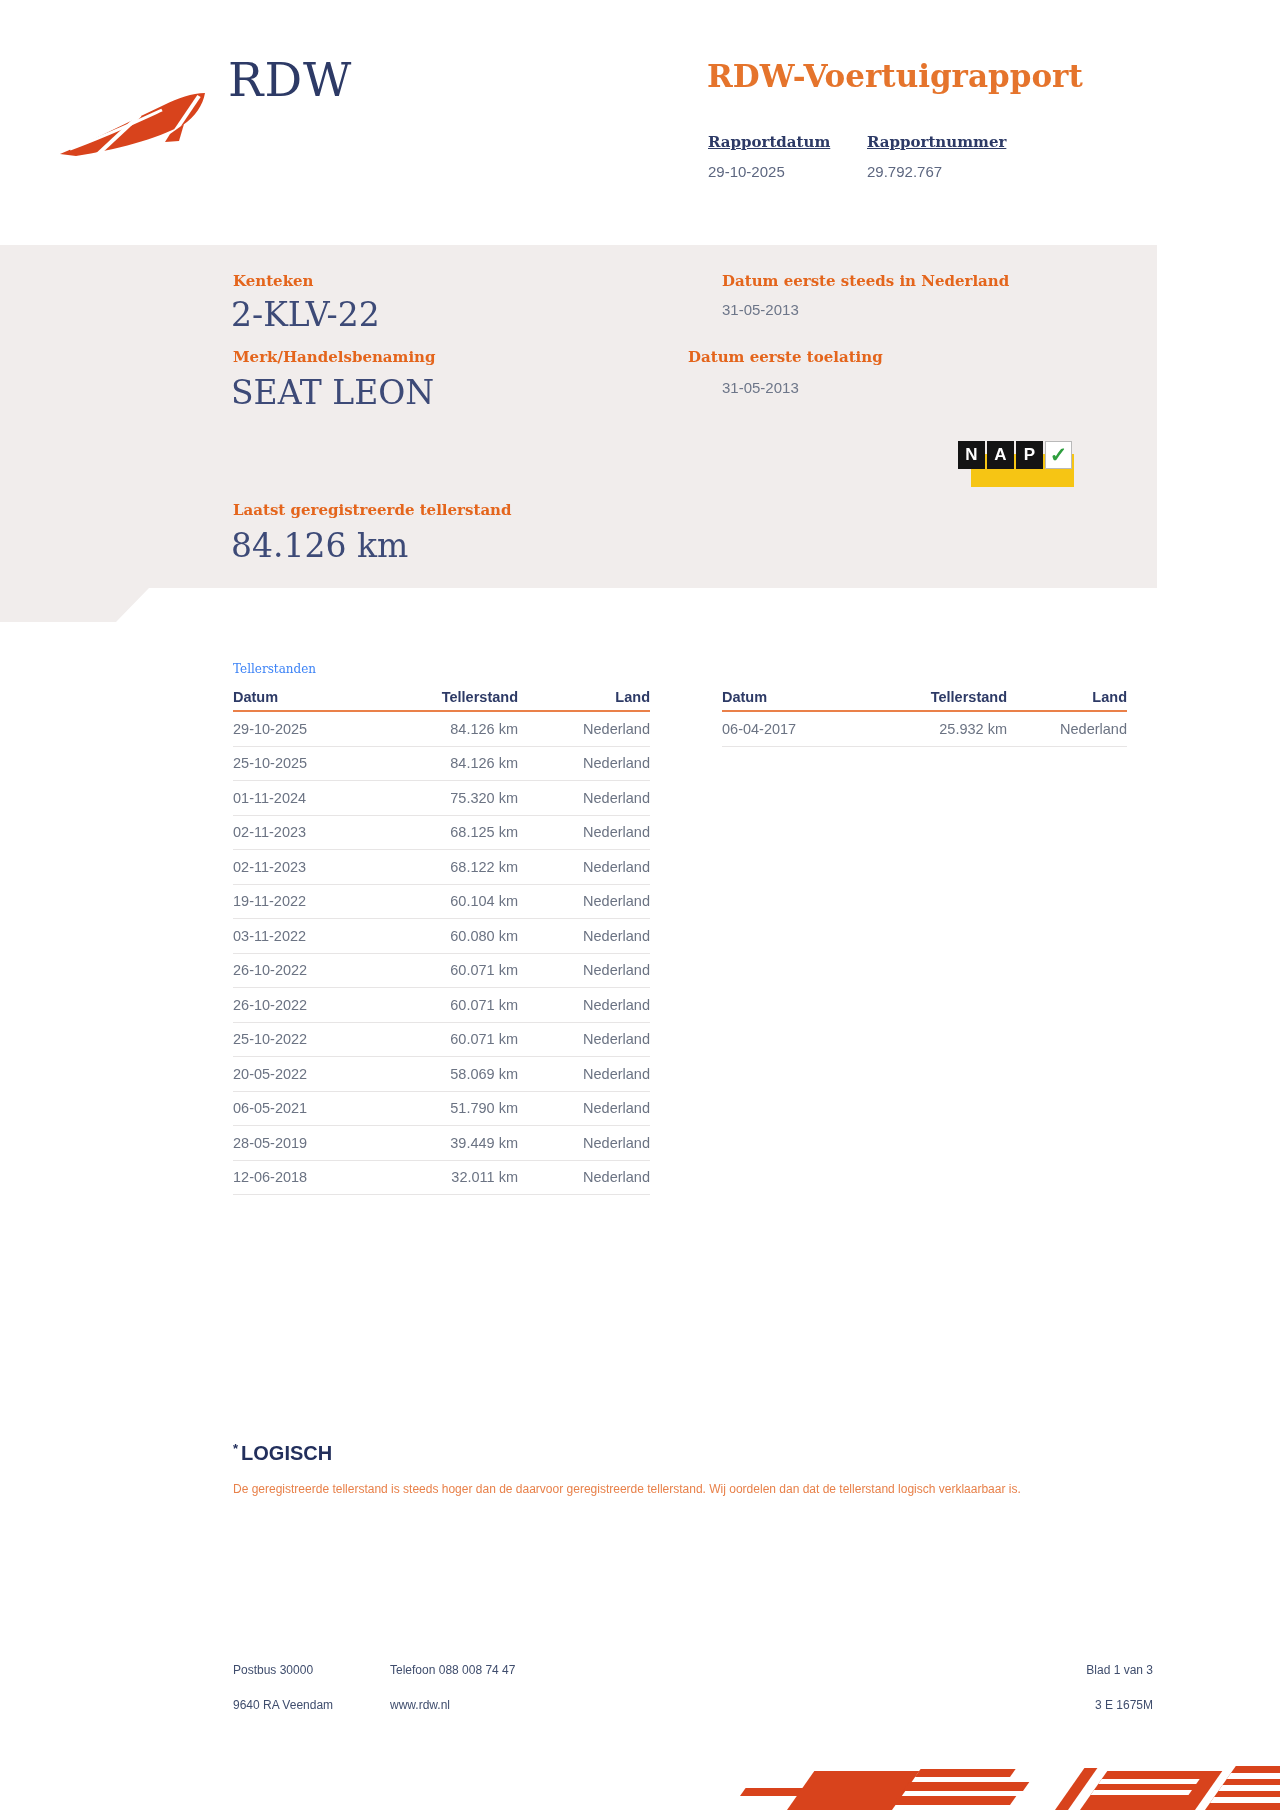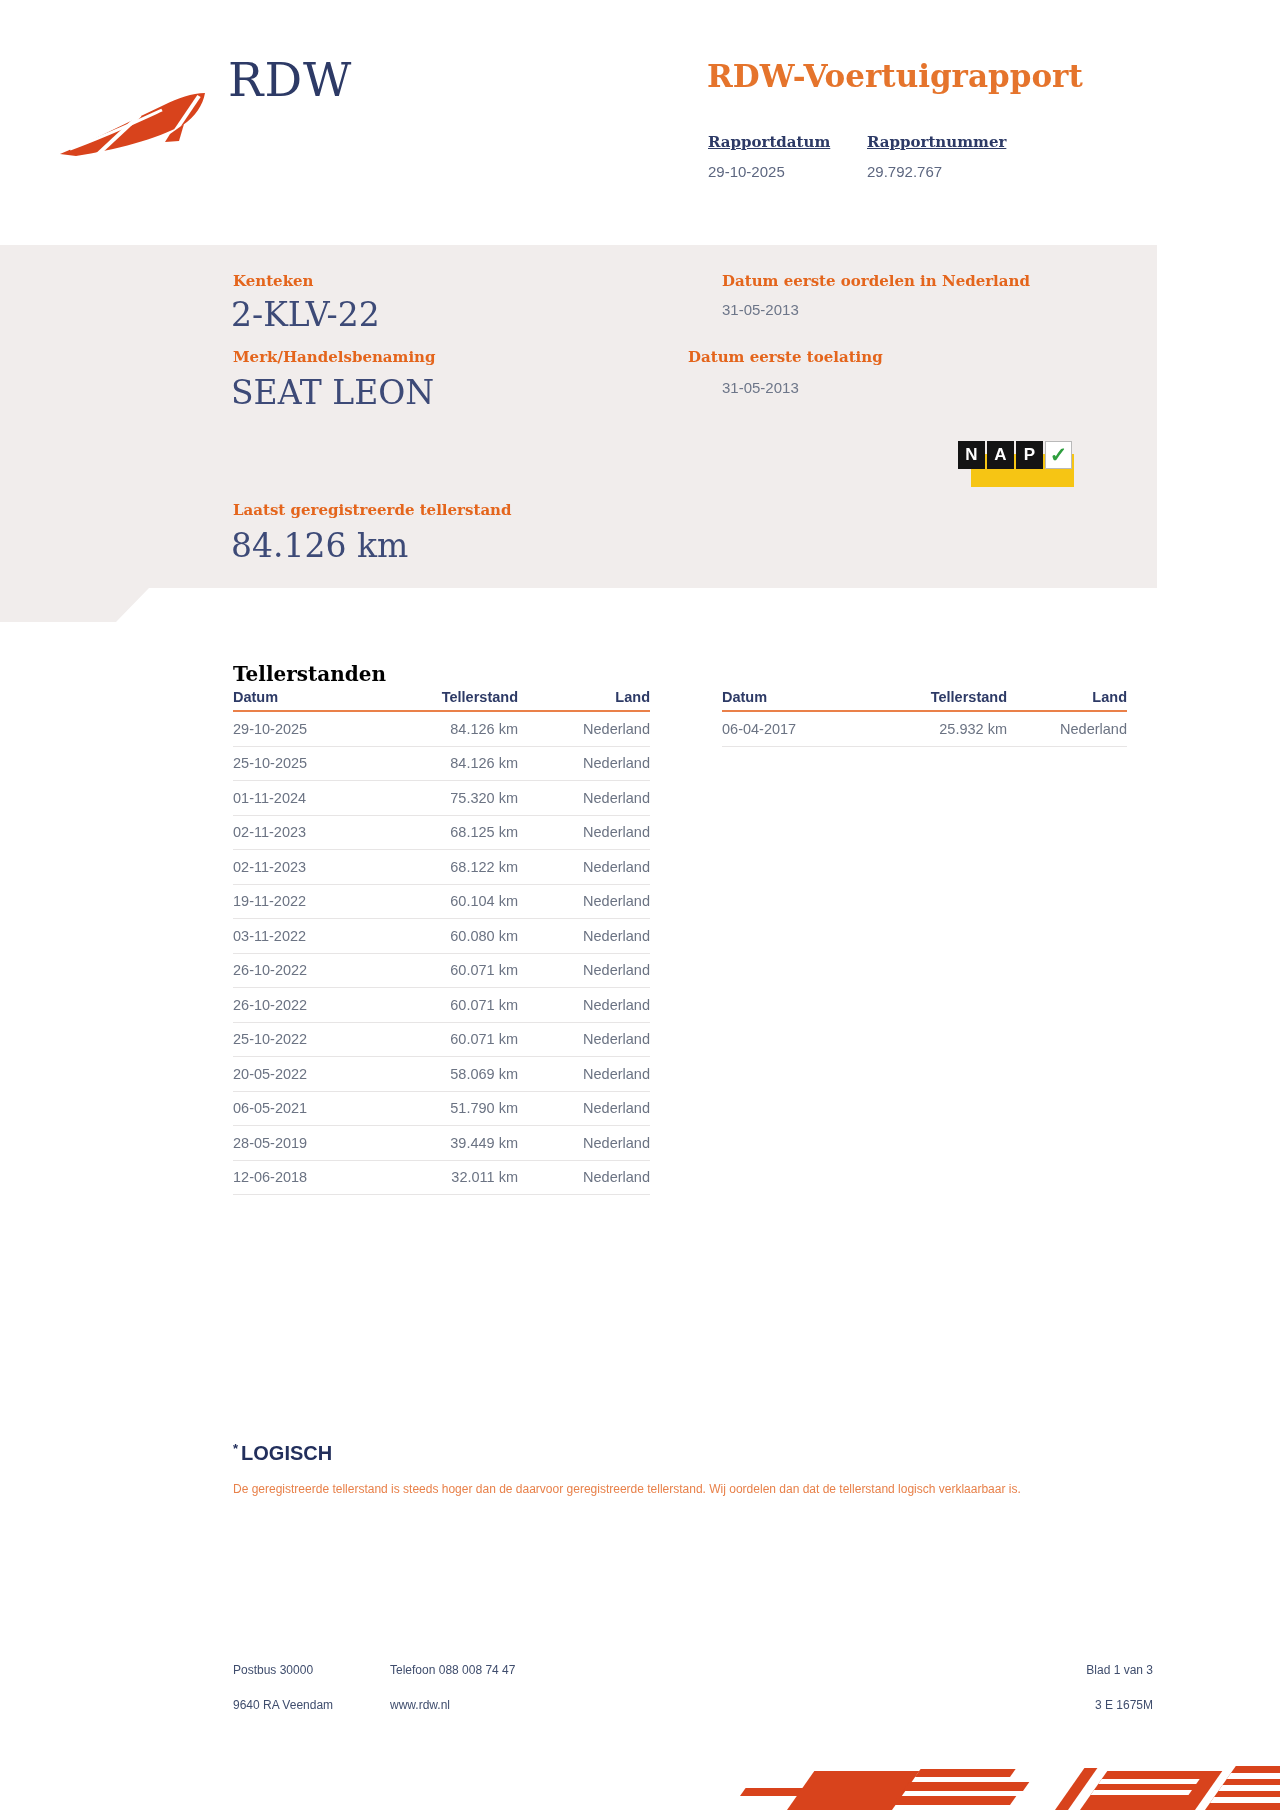--- a/index.html
+++ b/index.html
@@ -27,21 +27,21 @@
   
   .nap{left:958px;top:196px;width:120px;height:50px;}
   .nap-yellow{position:absolute;left:13px;top:13px;width:103px;height:33px;background:#f6c514;}
   .nap-sq{position:absolute;top:0;width:27px;height:28px;text-align:center;line-height:28px;
         font-weight:bold;font-size:17px;}
   .nap-black{background:#141414;color:#ffffff;}
   .nap-white{background:#ffffff;border:1px solid #b9b9b9;box-sizing:border-box;
         color:#2e9e3e;font-size:21px;line-height:25px;}
 
   
-  .section-title{font-family:"DejaVu Serif",serif;font-weight:bold;font-size:20px;color:#000000;}
+  .section-title{font-family:"DejaVu Serif",serif;font-weight:normal;font-size:12px;color:#3b82f6;}
   .table{position:absolute;}
   .thead{display:flex;border-bottom:2px solid #ea8049;padding-bottom:5px;
         font-weight:bold;font-size:14.5px;color:#2d3a66;}
   .trow{display:flex;height:33.5px;align-items:center;border-bottom:1px solid #e7e5e5;
         font-size:14.5px;color:#6b7383;}
   .c-datum{flex:0 0 120px;text-align:left;}
   .c-stand{flex:0 0 165px;text-align:right;}
   .c-land{flex:1;text-align:right;margin-left:36px;}
 
   
@@ -79,21 +79,21 @@
   <div class="abs hdr-label" style="left:867px;top:133px;">Rapportnummer</div>
   <div class="abs hdr-value" style="left:867px;top:163px;">29.792.767</div>
 
   <div class="abs panel">
     <div class="abs fld-label" style="left:233px;top:27px;">Kenteken</div>
     <div class="abs fld-big" style="left:231px;top:50px;">2-KLV-22</div>
 
     <div class="abs fld-label" style="left:233px;top:103px;">Merk/Handelsbenaming</div>
     <div class="abs fld-big" style="left:231px;top:128px;">SEAT LEON</div>
 
-    <div class="abs fld-label" style="left:722px;top:27px;">Datum eerste oordelen in Nederland</div>
+    <div class="abs fld-label" style="left:722px;top:27px;">Datum eerste steeds in Nederland</div>
     <div class="abs fld-small" style="left:722px;top:56px;">31-05-2013</div>
 
     <div class="abs fld-label" style="left:688px;top:103px;">Datum eerste toelating</div>
     <div class="abs fld-small" style="left:722px;top:134px;">31-05-2013</div>
 
 
     <div class="abs nap">
       <div class="nap-yellow"></div>
       <span class="nap-sq nap-black" style="left:0;">N</span>
       <span class="nap-sq nap-black" style="left:29px;">A</span>

